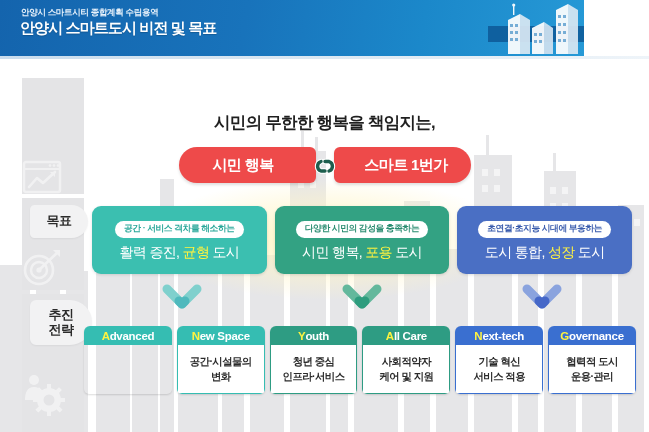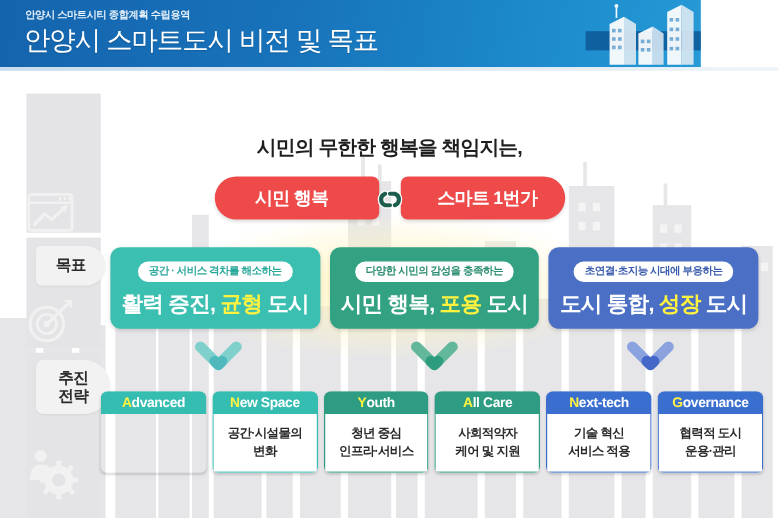--- a/index.html
+++ b/index.html
@@ -40,22 +40,22 @@
     left: 21px; top: 7px;
     font-size: 8.5px;
     font-weight: bold;
     color: #e8f2fb;
     letter-spacing: -0.3px;
     white-space: nowrap;
   }
   #header-title {
     position: absolute;
     left: 20px; top: 19px;
-    font-size: 22px;
-    font-weight: normal;
+    font-size: 15px;
+    font-weight: bold;
     color: #ffffff;
     letter-spacing: -0.9px;
     white-space: nowrap;
     text-shadow: 0 1px 1px rgba(0,0,0,.18);
   }
   #header-buildings { position: absolute; right: 2px; top: 2px; }
   #header-underline {
     position: absolute;
     left: 0; top: 56px;
     width: 649px; height: 3px;
@@ -175,22 +175,22 @@
     background: #ffffff;
     border-radius: 10px;
     font-size: 8.8px;
     font-weight: bold;
     letter-spacing: -0.45px;
     padding: 2.5px 9px;
     white-space: nowrap;
     margin-bottom: 6px;
   }
   .goal-title {
-    font-size: 18px;
-    font-weight: bold;
+    font-size: 14px;
+    font-weight: normal;
     color: #ffffff;
     letter-spacing: -0.65px;
     white-space: nowrap;
   }
   .hl { color: #fff33f; }
 
   
   #chevrons {
     position: absolute;
     left: 92px; top: 282px;

